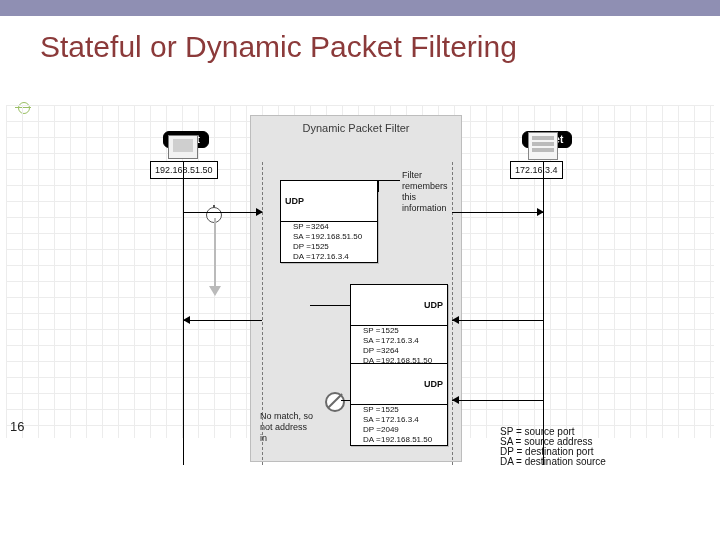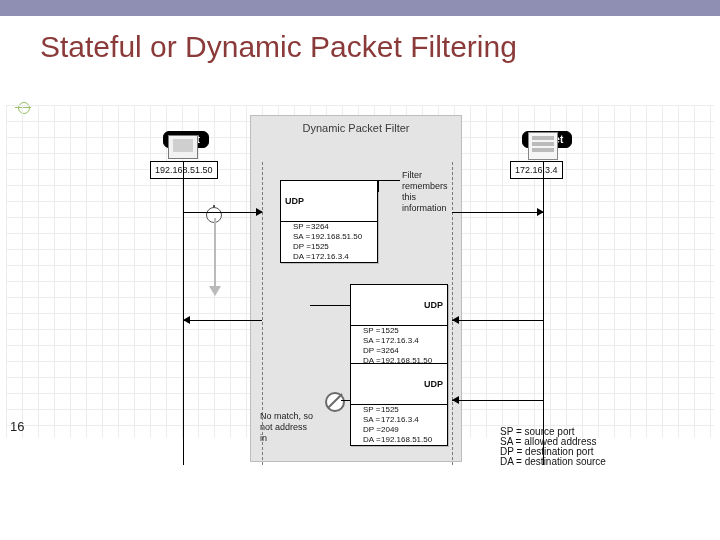--- a/index.html
+++ b/index.html
@@ -187,20 +187,20 @@
     <div class="lead" style="left:248px;top:70px;height:0;width:0"></div>
     <div class="lead h" style="left:228px;top:65px;width:22px"></div>
     <div class="lead" style="left:228px;top:65px;height:12px"></div>
 
     <div class="lead h" style="left:160px;top:190px;width:40px"></div>
 
     <div class="note nomatch">No match, so not address in</div>
 
     <div class="legend">
       <div>SP  =  source port</div>
-      <div>SA  =  allowed address</div>
+      <div>SA  =  source address</div>
       <div>DP  =  destination port</div>
       <div>DA  =  destination source</div>
     </div>
   </div>
 
   <div class="pagenum">16</div>
 </div>
 
 </body></html>

